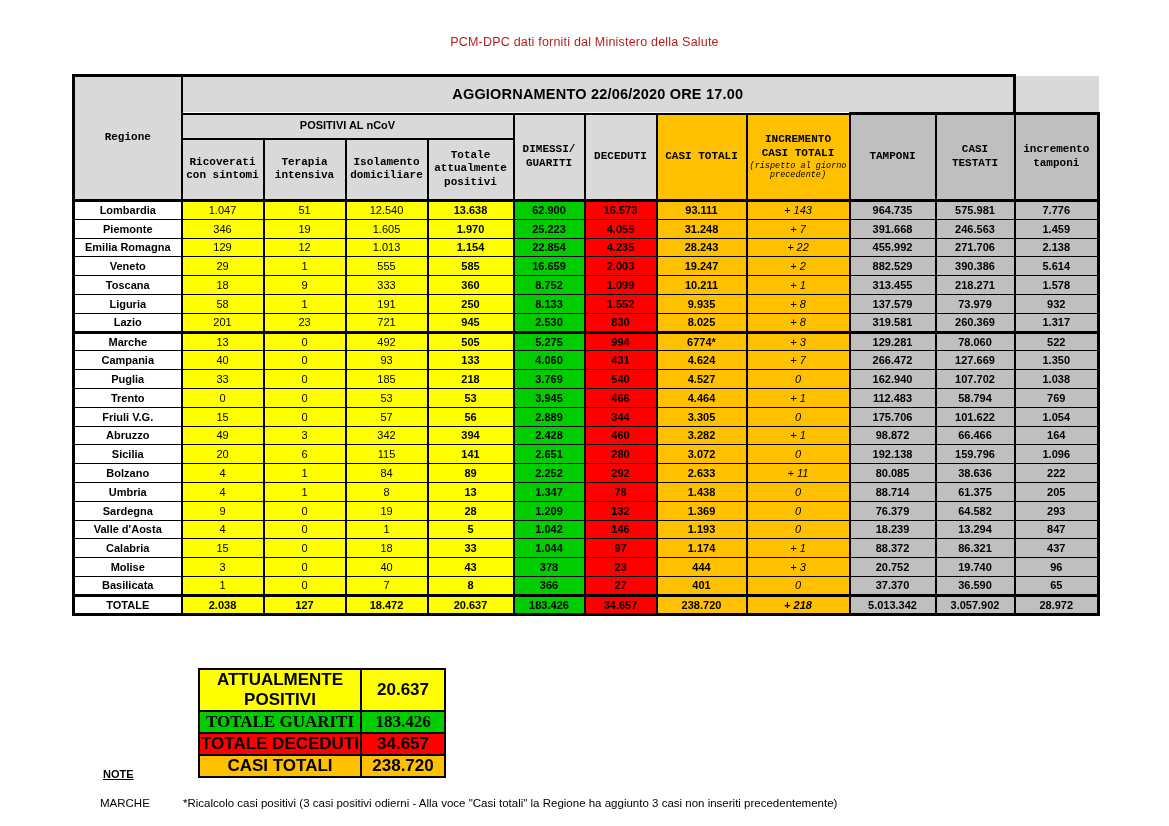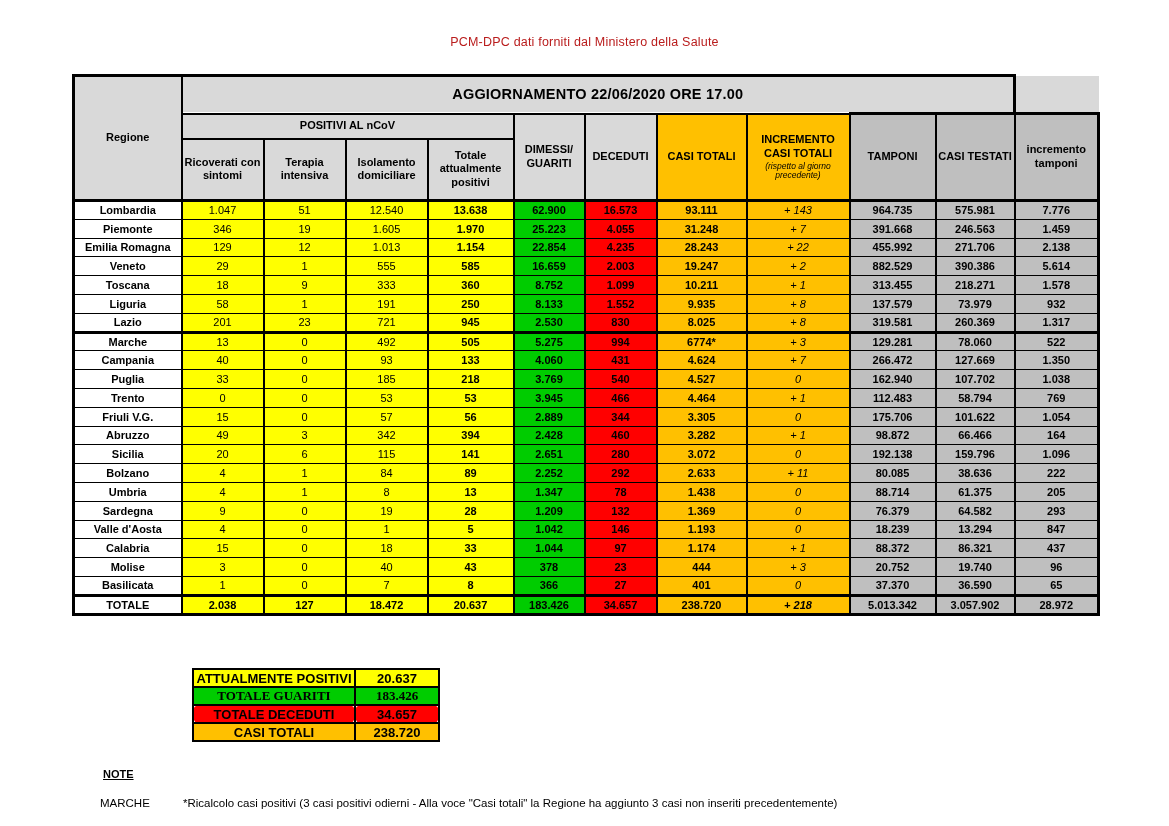--- a/index.html
+++ b/index.html
@@ -16,21 +16,21 @@
 
   
   table.main{position:absolute; left:72px; top:74px; border-collapse:collapse;
              table-layout:fixed; font-size:11px;}
   table.main th, table.main td{overflow:hidden; text-align:center; vertical-align:middle; padding:0 1px;}
   table.main th{border:2px solid var(--border); font-weight:bold; line-height:1.25;}
   table.main td{border:1px solid var(--border); border-left-width:2px; border-right-width:2px; height:18.8px;}
   tr.h1{height:38px;} tr.h2{height:25px;} tr.h3{height:62px;}
 
   .bt3{border-top:3px solid var(--border) !important;}
-  .bb3{border-bottom:3px solid var(--border) !important;}
+  .bb3{border-bottom:3px solid var(--border) !important;font-family:Liberation Mono, monospace;}
   .bl3{border-left:3px solid var(--border) !important;}
   .br3{border-right:3px solid var(--border) !important;}
   tr.thick-top td{border-top:3px solid var(--border);}
 
   .hdr-grey{background:var(--grey-light);}
   .hdr-mid{background:var(--grey-mid);}
   .hdr-orange{background:var(--orange);}
   .banner{font-size:14.5px; letter-spacing:0.2px;}
   .top-right{border:none !important; background:var(--grey-light);}
   .sub-note{font-style:italic; font-weight:normal; font-size:8.5px; line-height:1.1; margin-top:1px;}
@@ -40,26 +40,26 @@
   .c-yellow{background:var(--yellow);}
   .c-green{background:var(--green);}
   .c-red{background:var(--red);}
   .c-orange{background:var(--orange);}
   .c-grey{background:var(--grey-mid);}
   .c-bold{font-weight:bold;}
   .c-italic{font-style:italic;}
   tr.total-row td{font-weight:bold; border-bottom:3px solid var(--border); border-top:3px solid var(--border);}
 
   
-  table.summary{position:absolute; left:192px; top:668px; border-collapse:collapse;
-                table-layout:fixed; font-size:13px;}
+  table.summary{position:absolute; left:198px; top:668px; border-collapse:collapse;
+                table-layout:fixed; font-size:17px;}
   table.summary td{border:2px solid var(--border); height:18px; text-align:center;
                    vertical-align:middle; font-weight:bold;}
   .s-yellow{background:var(--yellow);} .s-green{background:var(--green);font-family:Liberation Serif, serif;}
-  .s-red{background:var(--red);border-radius:6px;} .s-orange{background:var(--orange);}
+  .s-red{background:var(--red);} .s-orange{background:var(--orange);}
 
   
   .note-heading{position:absolute; left:103px; top:768px; font-size:11px; font-weight:bold;
                 text-decoration:underline;}
   .note-row{position:absolute; left:100px; top:797px; font-size:11.5px; display:flex;}
   .note-region{width:83px; flex:0 0 83px;}
   .note-text{white-space:nowrap;}
 </style>
 </head>
 <body>

